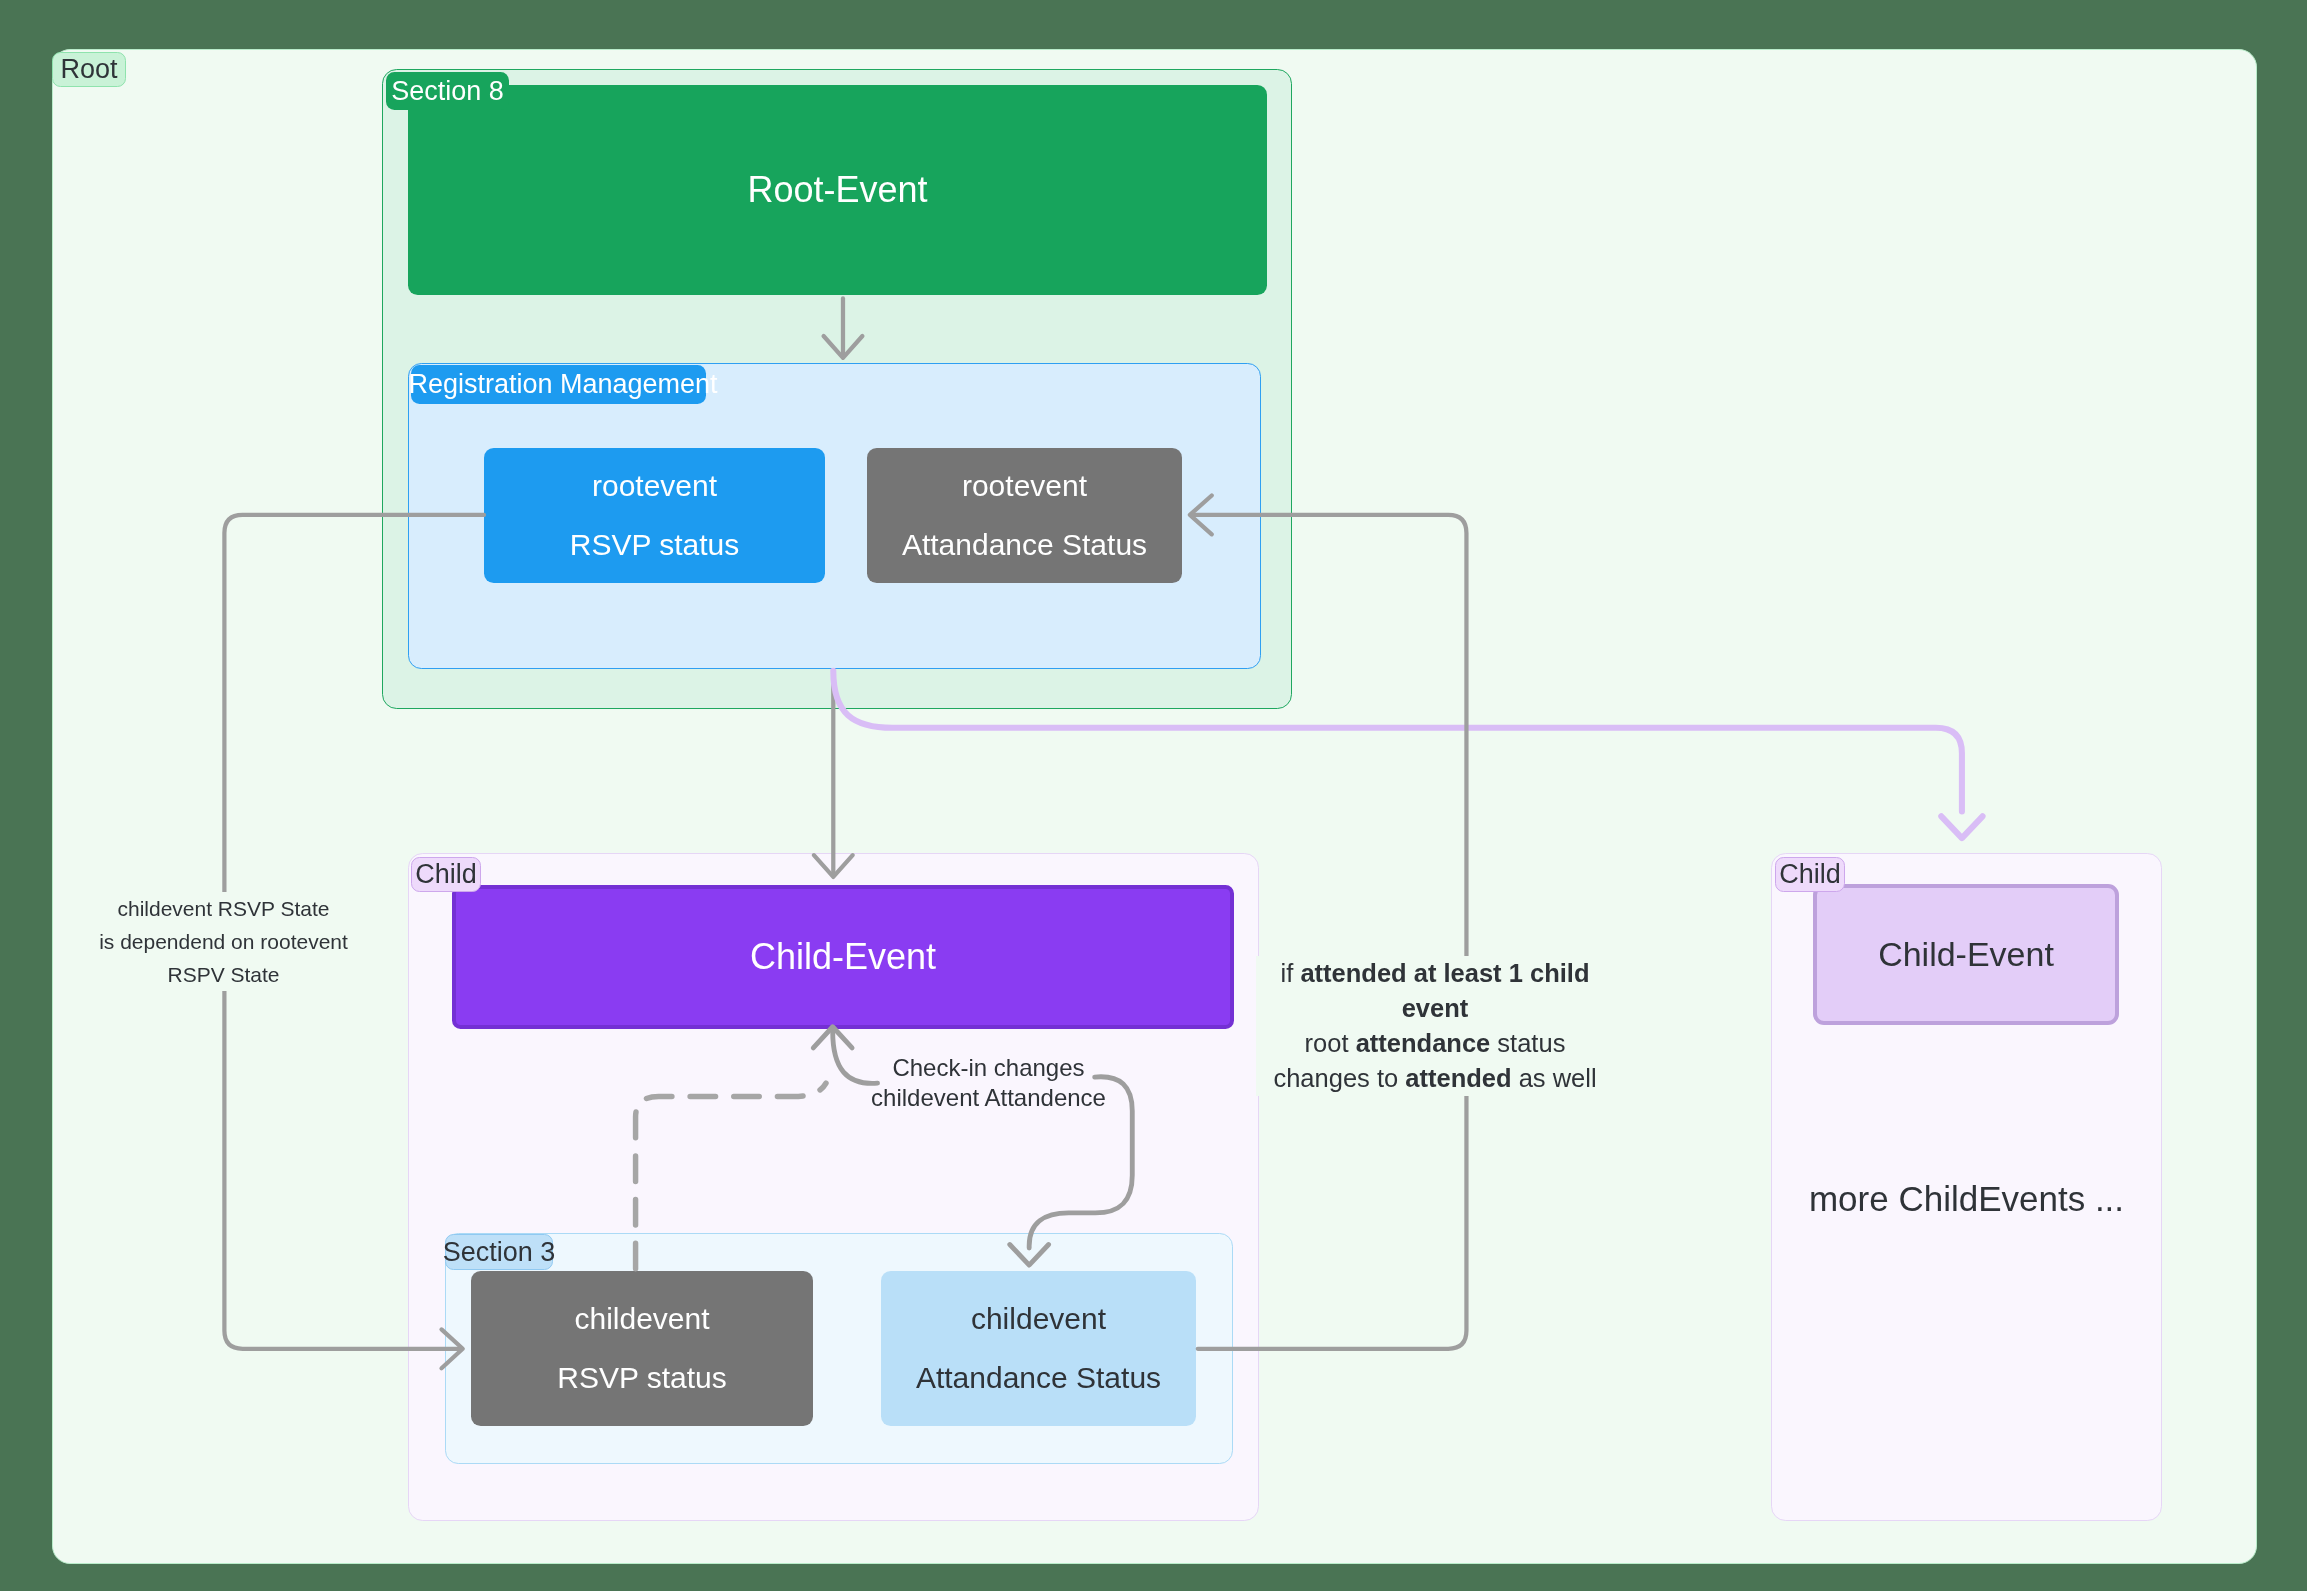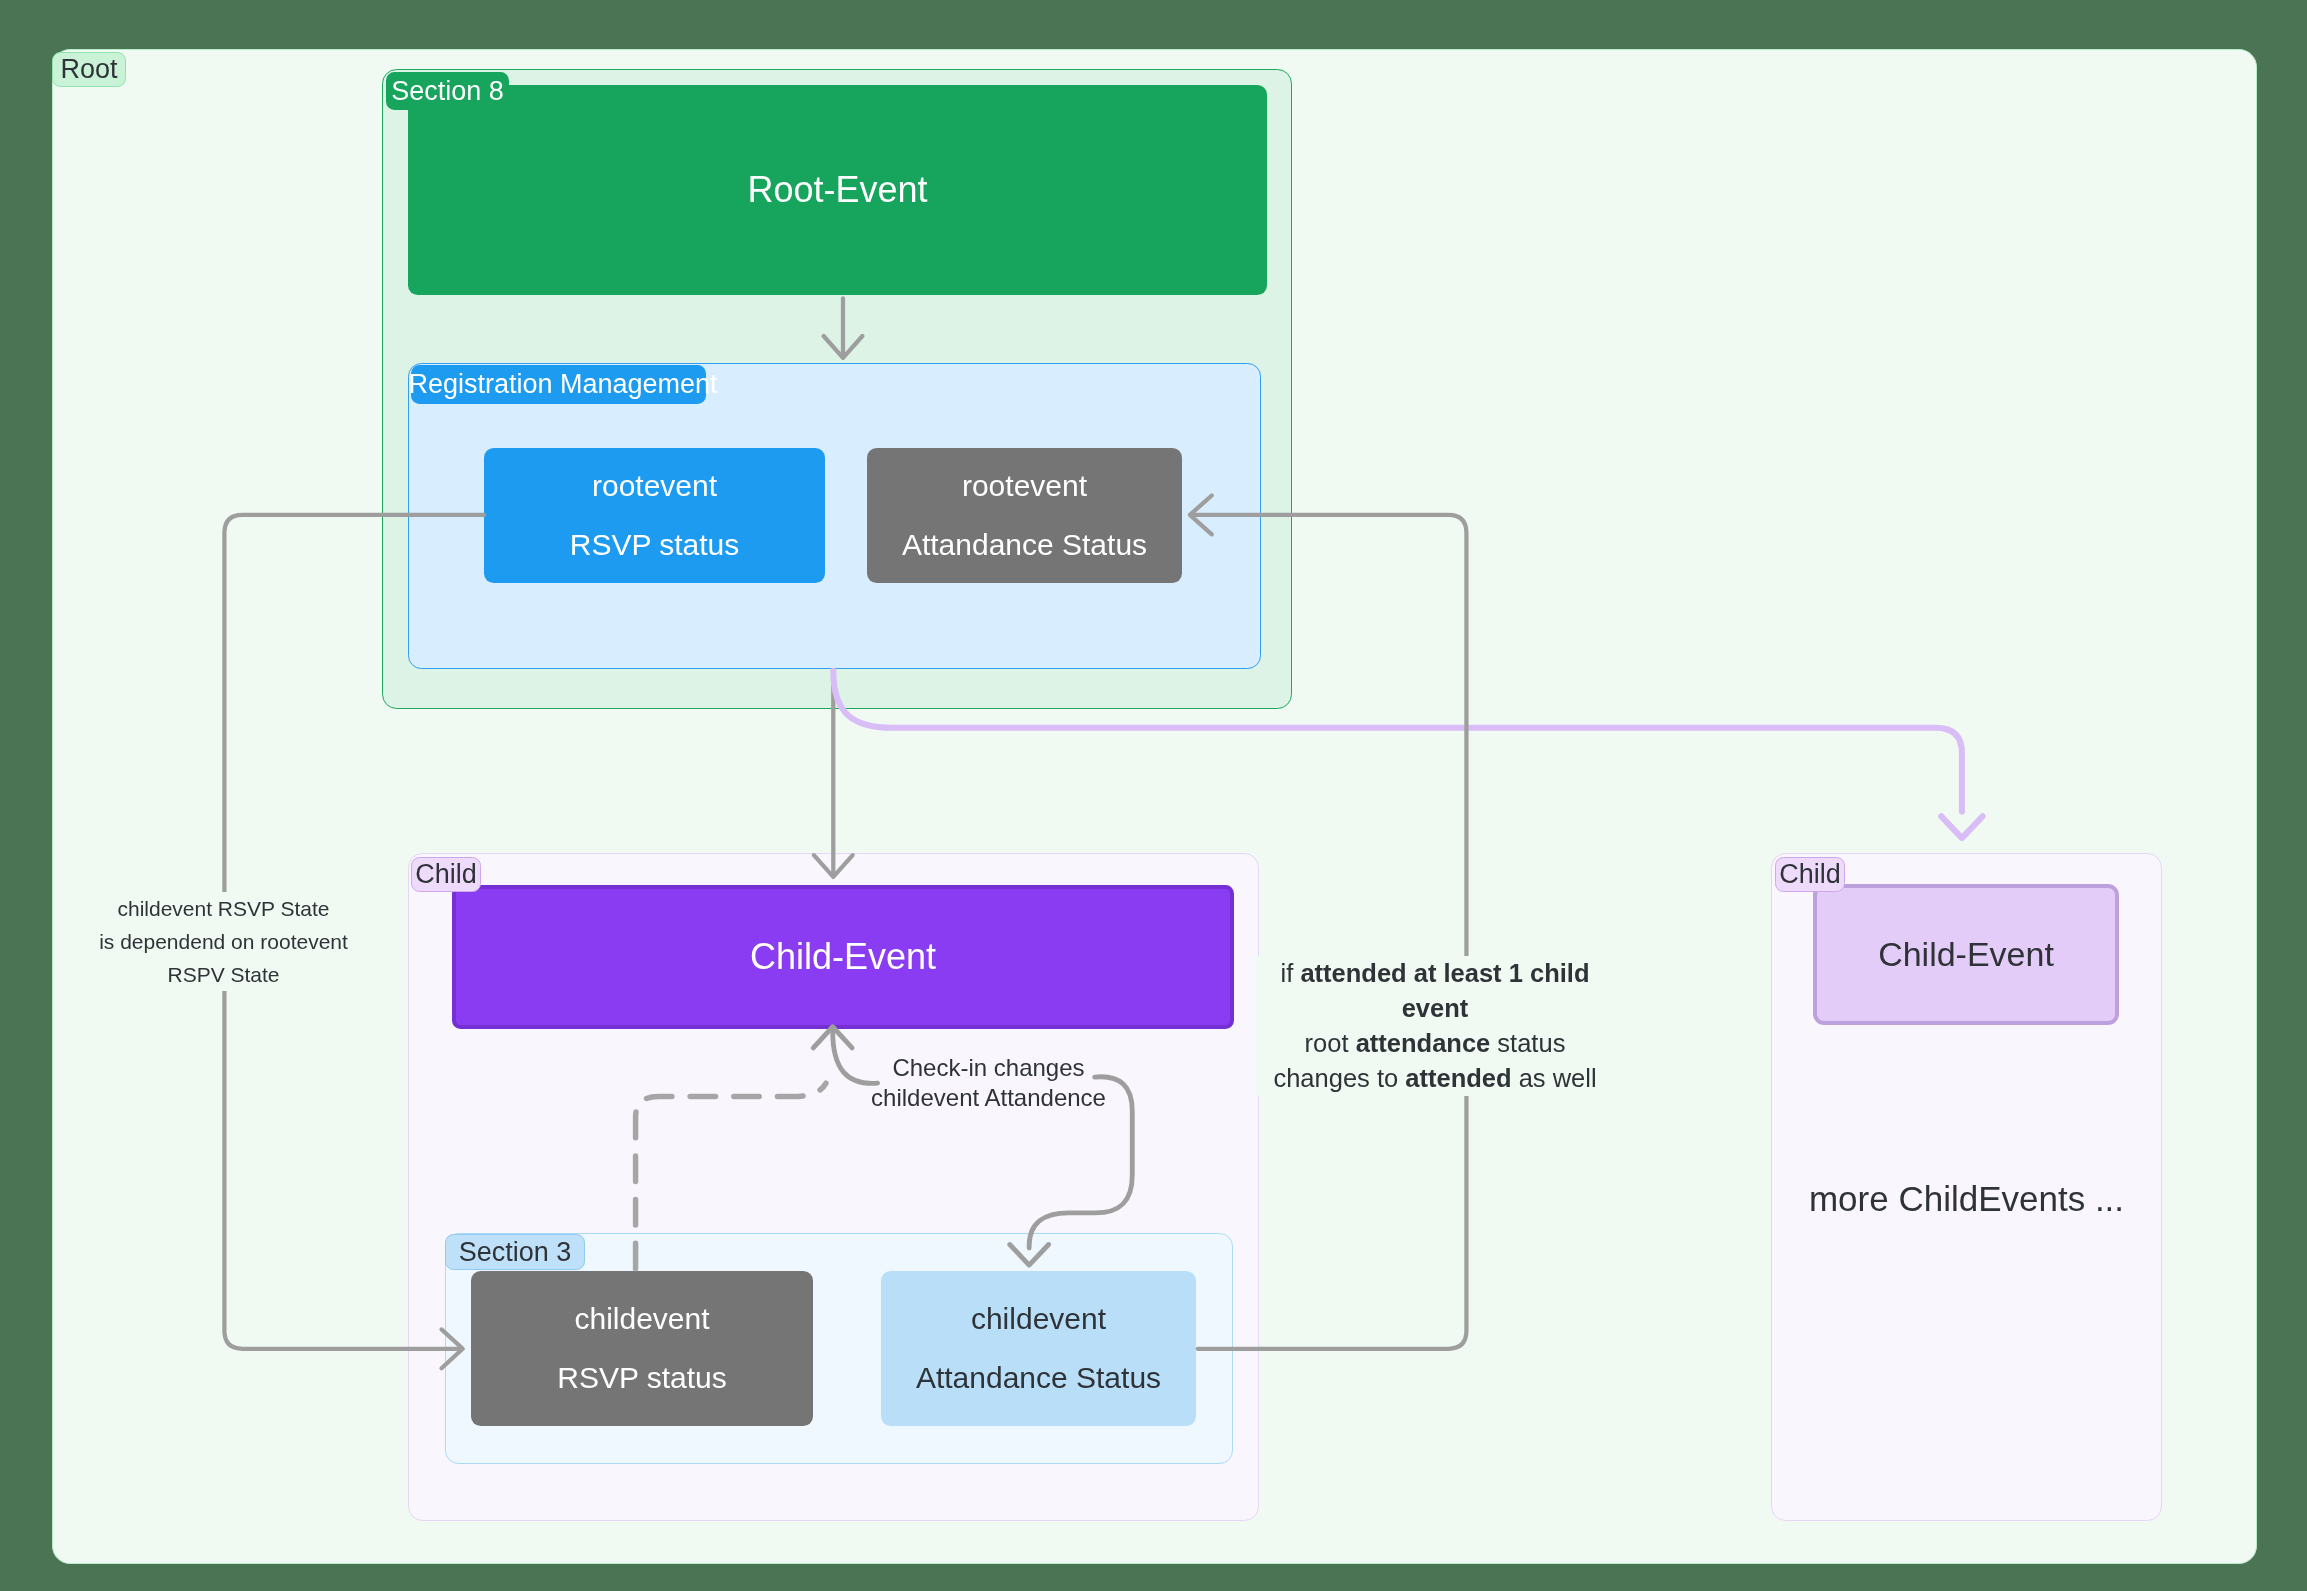--- a/index.html
+++ b/index.html
@@ -26,21 +26,21 @@
   .child-event-right{left:1813px;top:884px;width:306px;height:141px;background:var(--c-child-event-right-fill);border:4.9px solid var(--c-child-event-right-border);border-radius:11px;color:var(--c-text-dark);font-size:34px;}
 
   .twoline{display:flex;flex-direction:column;gap:25px;font-size:30px;line-height:34px;}
 
   
   .tab{display:flex;align-items:center;justify-content:center;border-radius:8.5px;font-size:27px;white-space:nowrap;}
   .tab-root{left:52px;top:52px;width:74px;height:35px;background:var(--c-root-tab-fill);border:1.8px solid var(--c-root-tab-border);color:var(--c-text-dark);}
   .tab-section8{left:386px;top:72px;width:123px;height:38px;background:var(--c-green);color:#fff;}
   .tab-reg{left:411px;top:365px;width:295px;height:39px;background:var(--c-blue);color:#fff;padding-left:9px;}
   .tab-child-left{left:411px;top:857px;width:70px;height:35px;background:var(--c-child-tab-fill);border:1.8px solid var(--c-child-tab-border);color:var(--c-text-dark);}
-  .tab-section3{left:445px;top:1234px;width:140px;height:36px;background:var(--c-section3-tab-fill);border:1.8px solid var(--c-section3-tab-border);color:var(--c-text-dark);}
+  .tab-section3{left:445px;top:1234px;width:108px;height:36px;background:var(--c-section3-tab-fill);border:1.8px solid var(--c-section3-tab-border);color:var(--c-text-dark);}
   .tab-child-right{left:1775px;top:857px;width:70px;height:35px;background:var(--c-child-tab-fill);border:1.8px solid var(--c-child-tab-border);color:var(--c-text-dark);}
 
   
   .wires{position:absolute;left:0;top:0;pointer-events:none;}
 
   
   .note{color:var(--c-text-dark);text-align:center;}
   .note-left{left:79px;top:892px;width:289px;font-size:21px;line-height:33px;background:var(--c-root-fill);}
   .note-right{left:1256px;top:956px;width:358px;font-size:25.5px;line-height:35px;background:var(--c-root-fill);}
   .note-checkin{left:849px;top:1053px;width:279px;font-size:24px;line-height:30px;}

